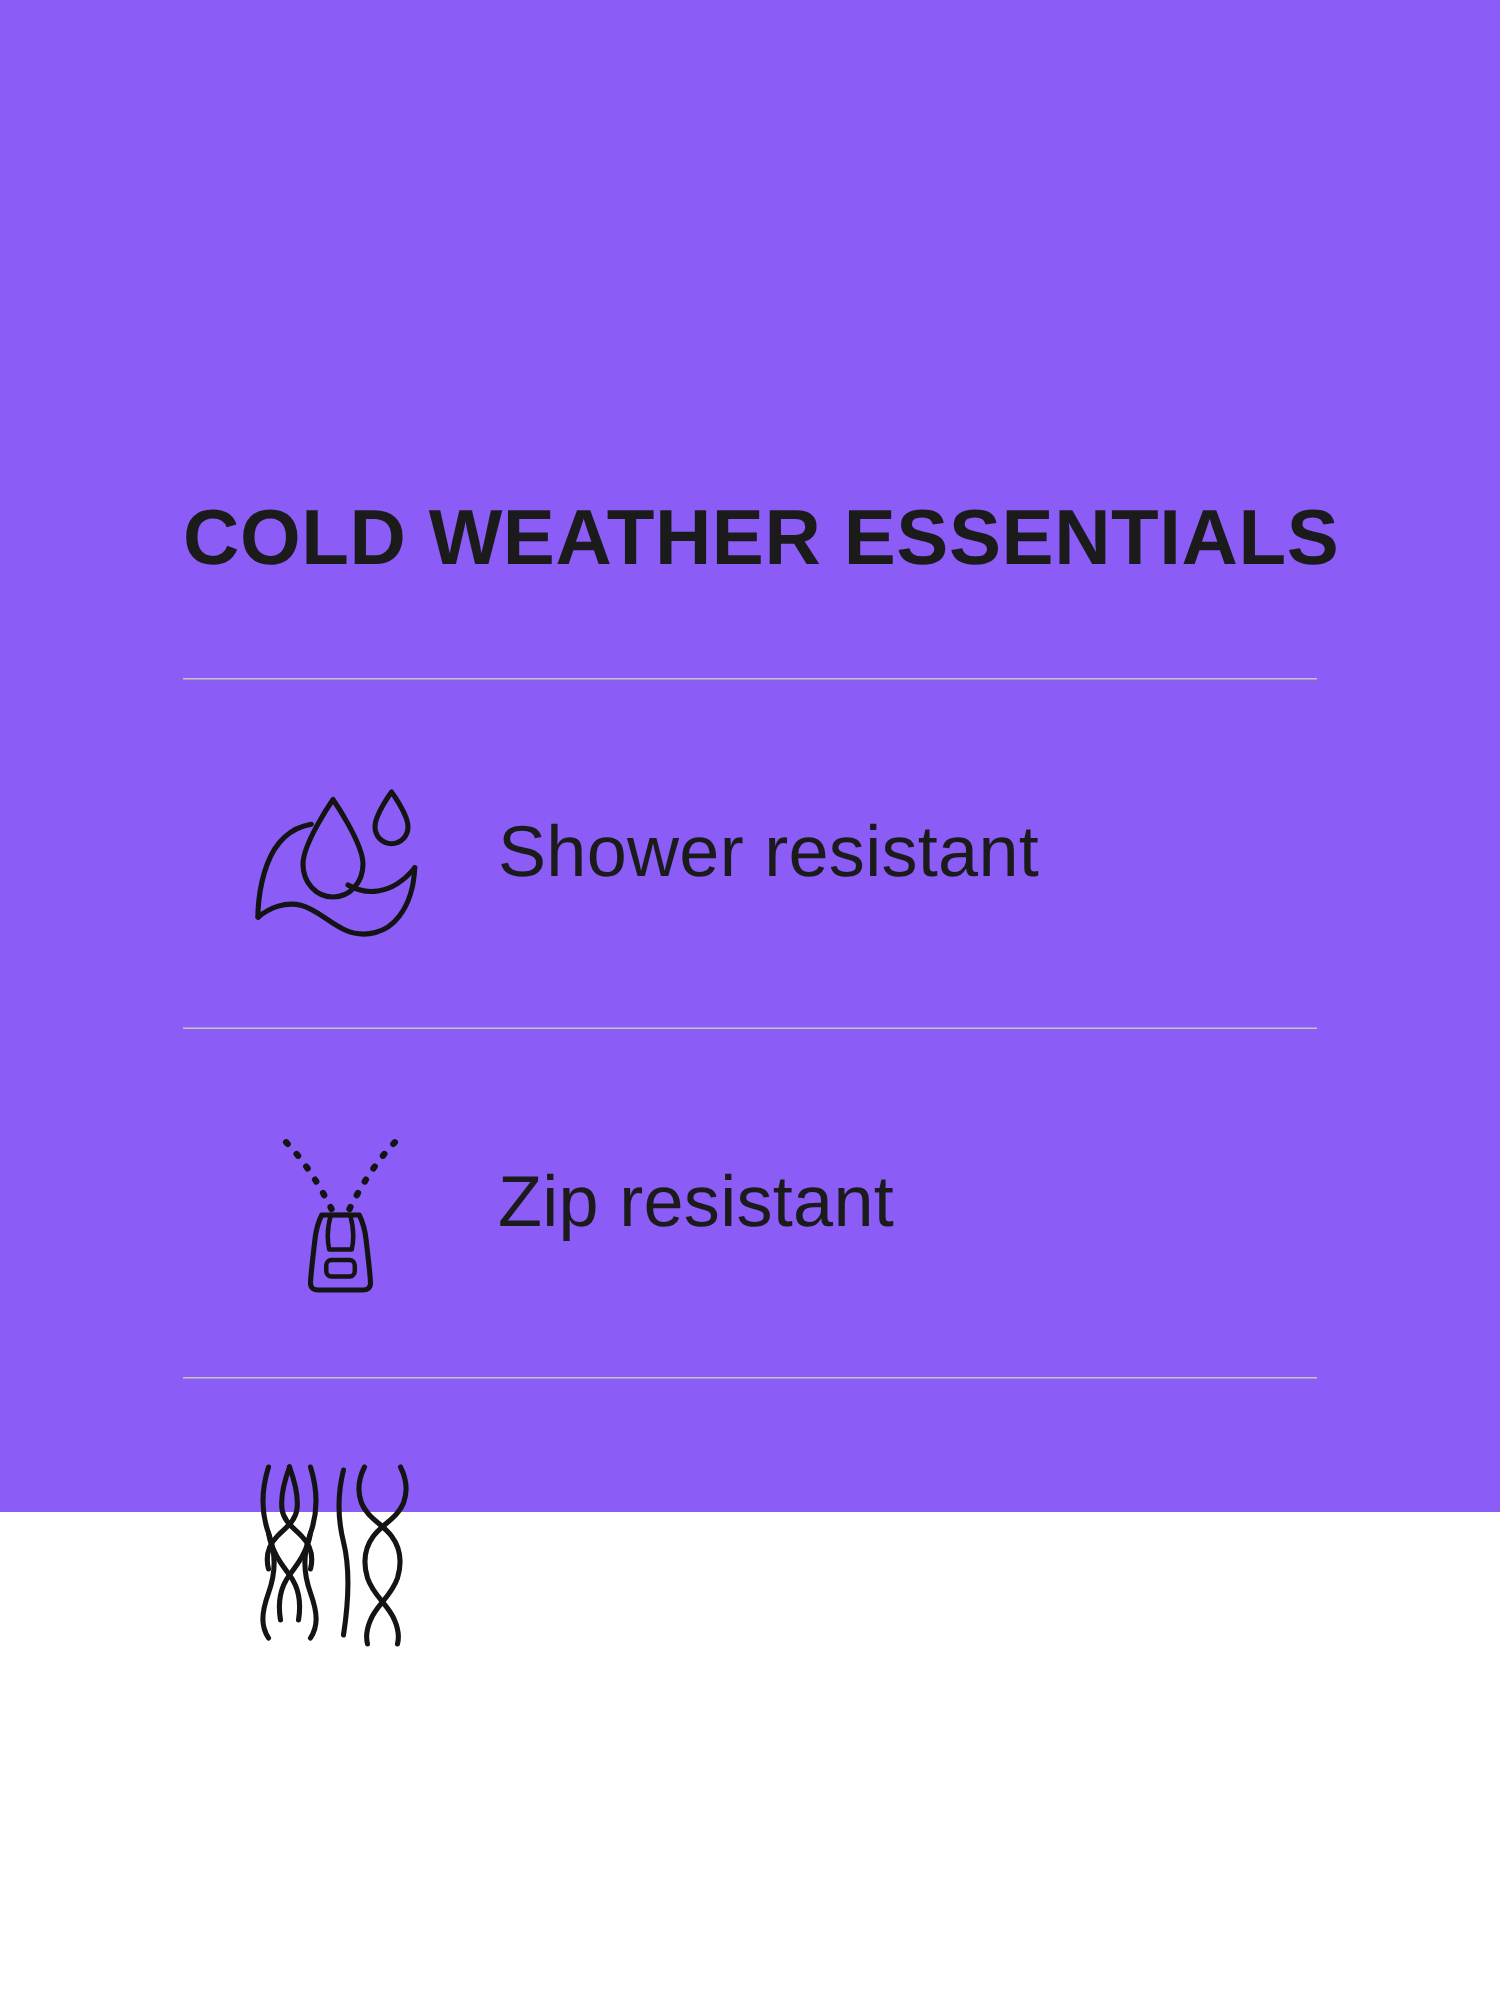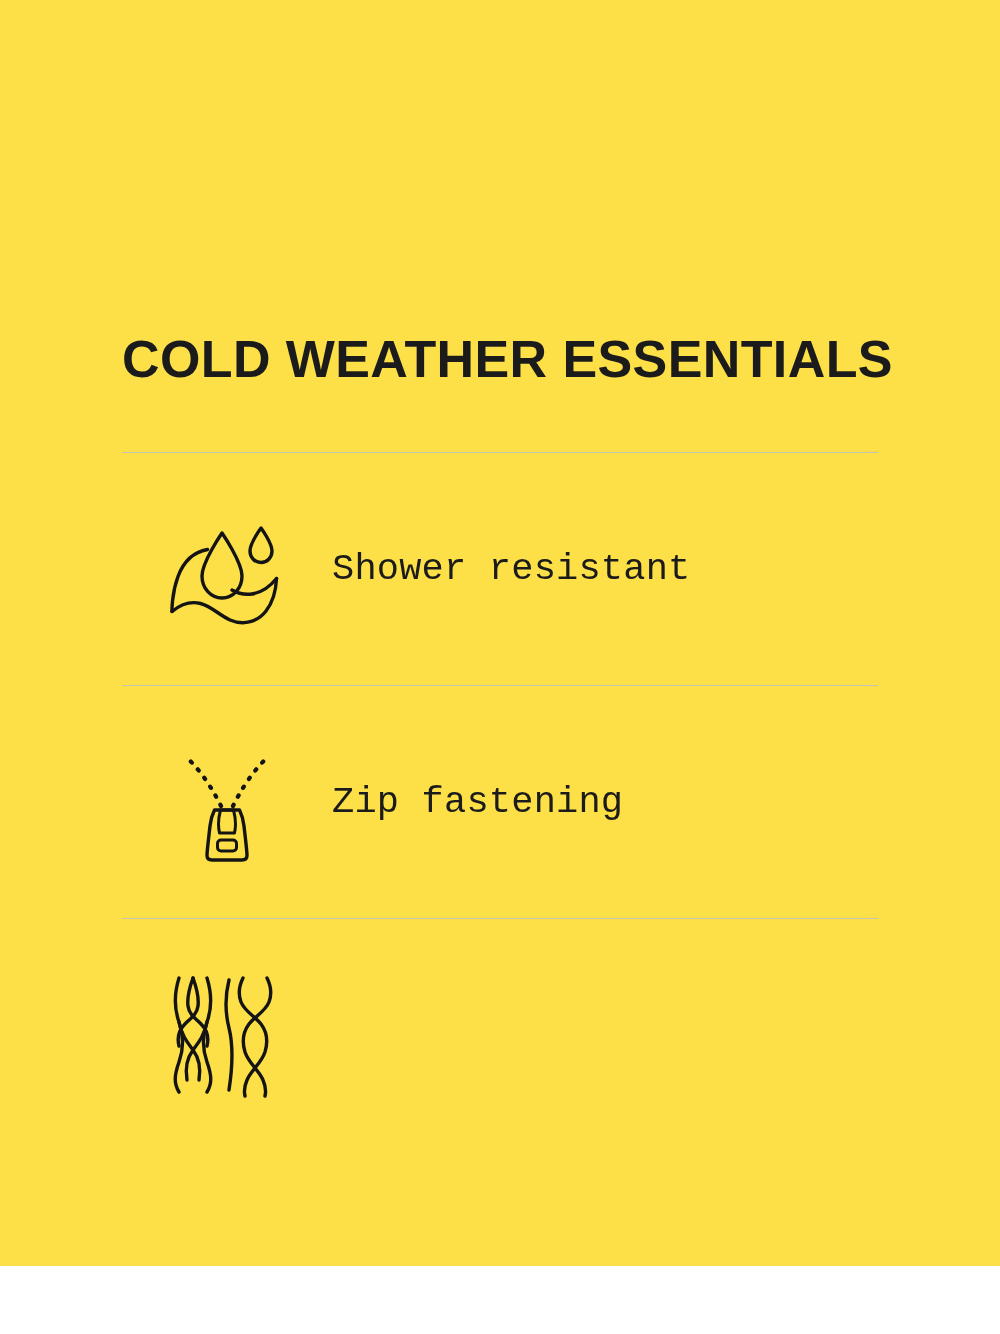--- a/index.html
+++ b/index.html
@@ -8,22 +8,22 @@
   }
   body {
     width: 1000px;
     height: 1334px;
     overflow: hidden;
     font-family: "Liberation Sans", sans-serif;
   }
   #canvas {
     position: relative;
     width: 1000px;
-    height: 1266px;
-    background: #fde047;
+    height: 1008px;
+    background: #8b5cf6;
     box-sizing: border-box;
     padding-left: 28px;
   }
   .panel {
     position: absolute;
     left: 122px;
     top: 330px;
     width: 756px;
   }
   .page-title {
@@ -58,23 +58,23 @@
     width: 210px;
     min-width: 210px;
     display: flex;
     align-items: center;
     justify-content: center;
   }
   .feature-icon svg {
     display: block;
   }
   .feature-label {
-    font-family: Liberation Mono, monospace;
+    font-family: Liberation Sans, sans-serif;
     font-weight: 300;
-    font-size: 37px;
+    font-size: 48px;
     line-height: 44px;
     letter-spacing: 0.2px;
     color: #1b1b1b;
     white-space: nowrap;
   }
   .stroke {
     fill: none;
     stroke: #141414;
     stroke-width: 3.4;
     stroke-linecap: round;
@@ -139,21 +139,21 @@
               <path class="stroke-dashed" d="M59 68 C65 56 77 34 95 18"></path>
 
               <path class="stroke" d="M40.5 72 C40.5 72 37 79 36 88 C34.7 99.5 33 113 33 117.5 C33 120.5 35 122 38 122 L68 122 C71 122 73 120.5 73 117.5 C73 113 71.3 99.5 70 88 C69 79 65.5 72 65.5 72 Z"></path>
 
               <path class="stroke-thin" d="M46.5 72 C46.5 72 44.5 79.5 44.5 86 C44.5 90.5 45.5 95 45.5 95 L60.5 95 C60.5 95 61.5 90.5 61.5 86 C61.5 79.5 59.5 72 59.5 72 Z"></path>
 
               <rect class="stroke-thin" x="43.5" y="102" width="19" height="11" rx="3.5"></rect>
             </svg>
           </span>
         </div>
-        <div class="feature-label">Zip fastening</div>
+        <div class="feature-label">Zip resistant</div>
       </li>
 
       <hr class="divider">
 
       <li class="feature-row">
         <div class="icon-cell">
           <span class="feature-icon">
             <svg width="112" height="126" viewBox="0 0 112 126" aria-hidden="true">
 
               <path class="stroke" d="M8 6 C3 22 3 36 8 50 C13 64 13 76 8 90 C3 104 3 112 8 120"></path>

